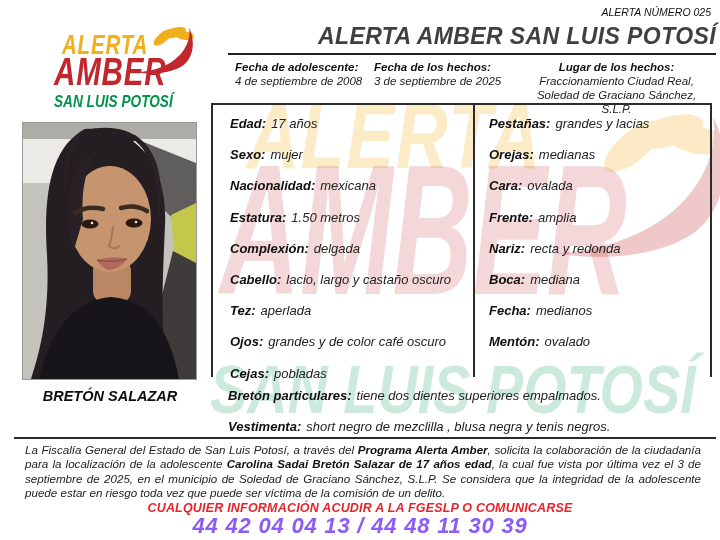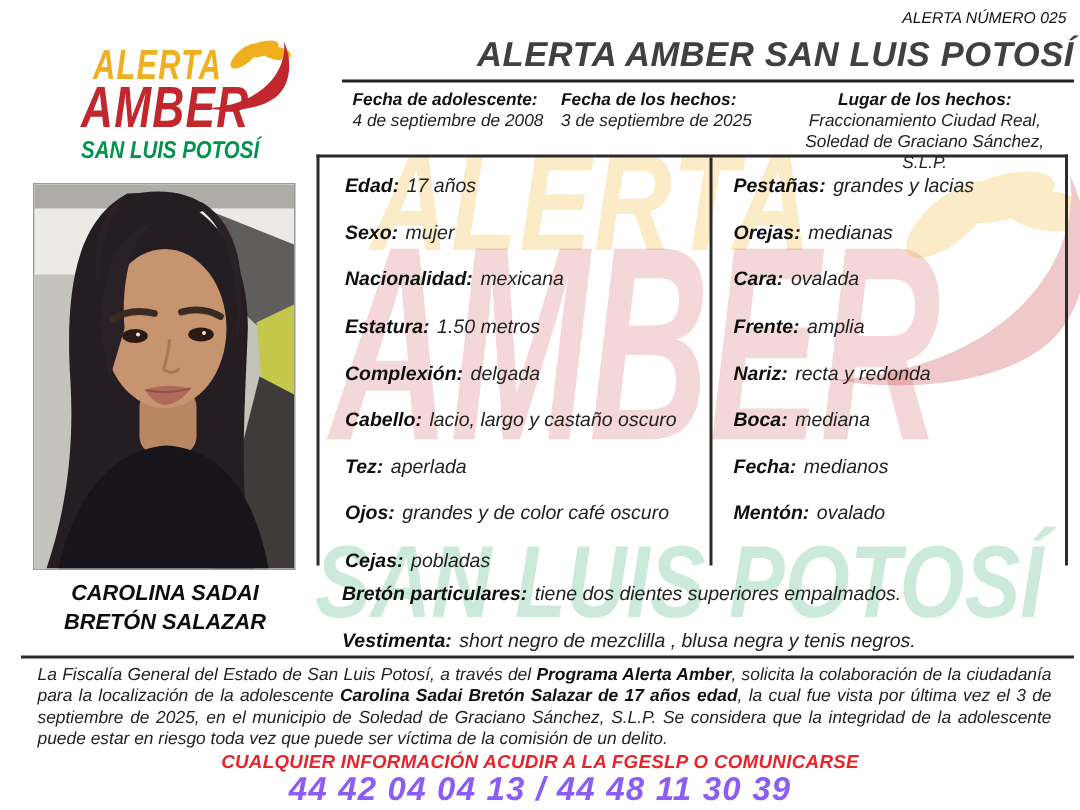--- a/index.html
+++ b/index.html
@@ -147,21 +147,20 @@
       <path d="M90,104 C89,112 88,118 86,123 C89,126 94,126 96,123" stroke="#a9765a" stroke-width="2" fill="none" stroke-linecap="round"></path>
 
       <path d="M74,137 Q88,132 104,136 Q96,147 86,147 Q78,145 74,137 Z" fill="#b06a5c"></path>
       <path d="M74,137 Q89,140 104,136" stroke="#8e5144" stroke-width="1.4" fill="none"></path>
 
       <path d="M16,256 C28,202 56,176 88,174 C122,176 146,202 156,256 Z" fill="#17141a"></path>
     </svg>
   </div>
 
   <div class="subject-name">
-    <div>CAROLINA SADAI</div>
     <div>BRETÓN SALAZAR</div>
   </div>
 
   <div class="details-box">
     <div class="details-divider"></div>
 
     <div class="dcol dcol-left">
       <div class="drow"><b>Edad:</b><span>17 años</span></div>
       <div class="drow"><b>Sexo:</b><span>mujer</span></div>
       <div class="drow"><b>Nacionalidad:</b><span>mexicana</span></div>

